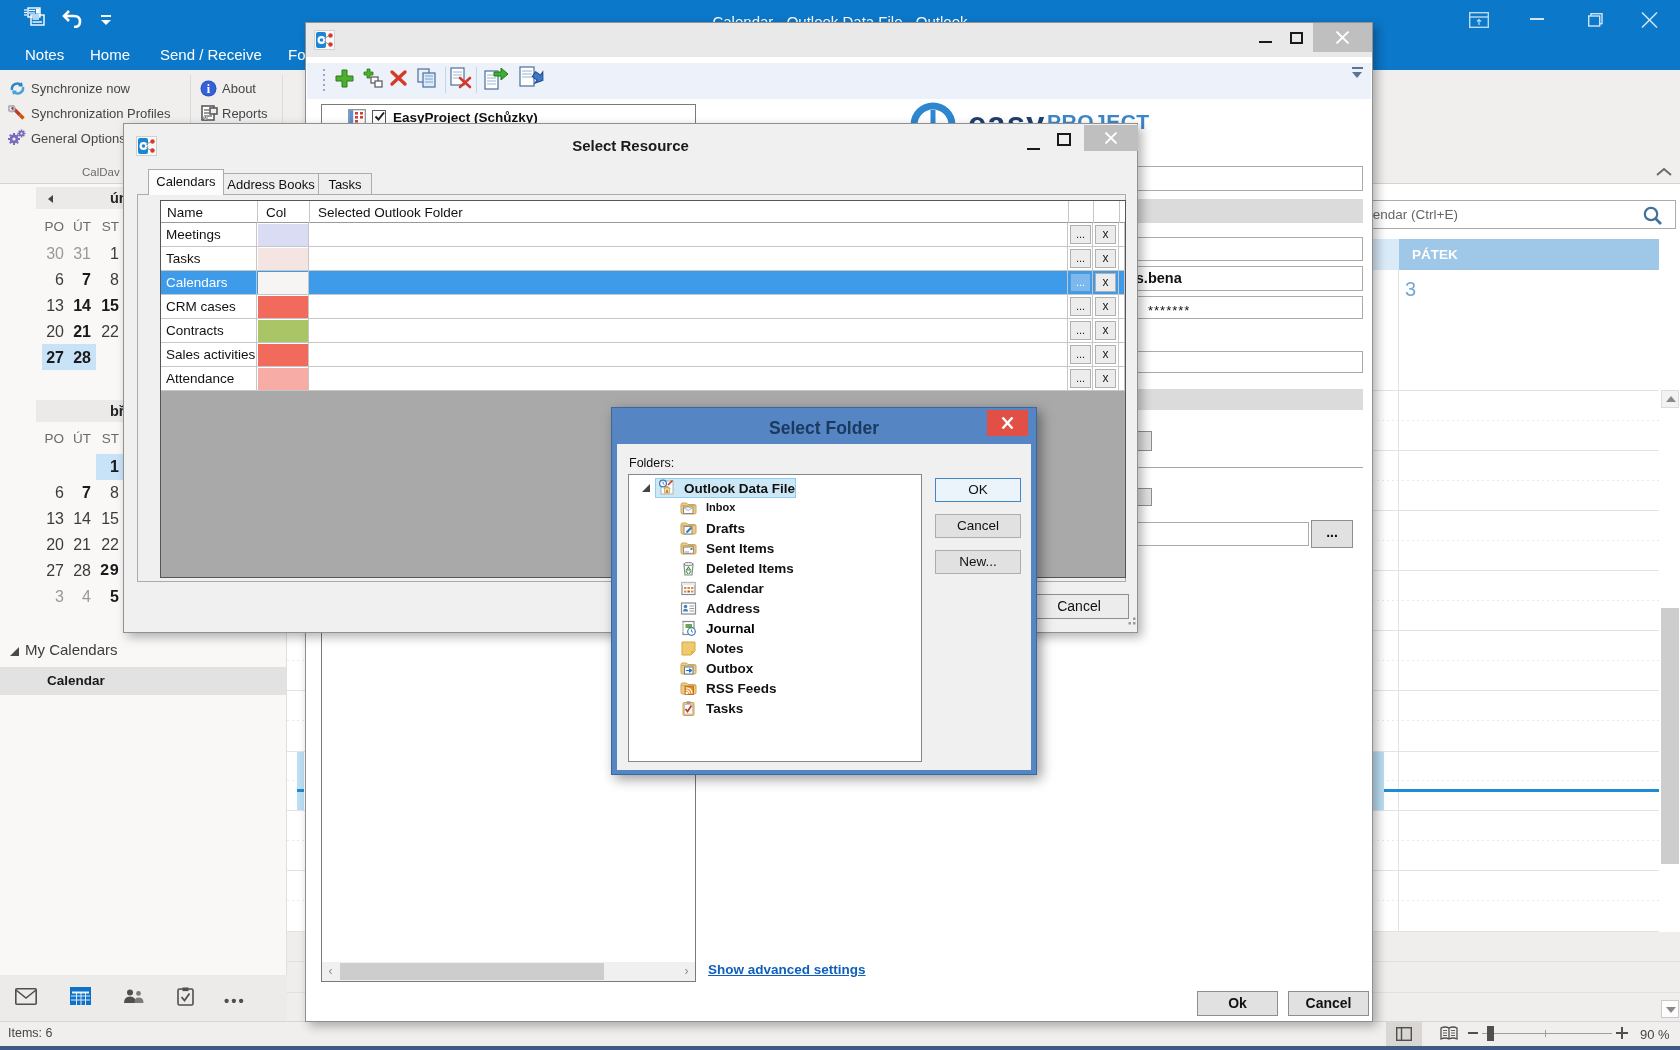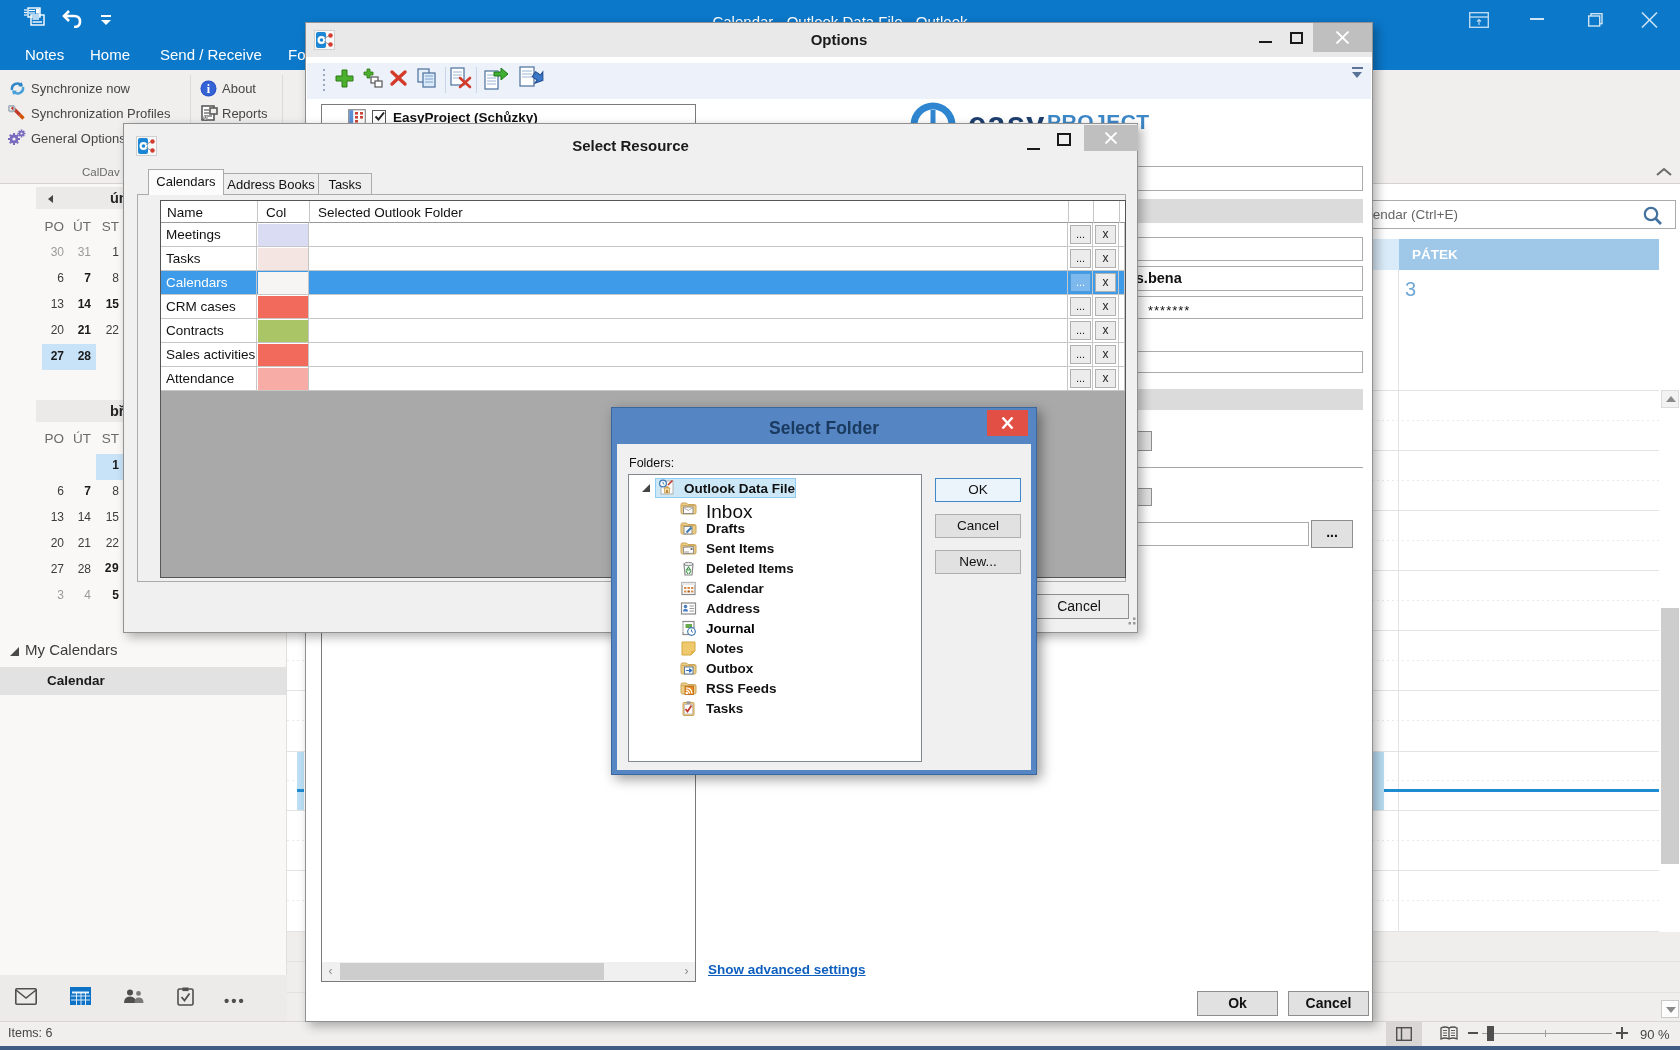--- a/index.html
+++ b/index.html
@@ -12,21 +12,21 @@
 .tab { top:46px; color:#fff; font-size:15px; }
 #ribbon { left:0; top:70px; width:1680px; height:114px; background:#f0efee; border-bottom:1px solid #d5d2cf; }
 .rbtxt { font-size:13px; color:#454545; }
 .rsep { width:1px; background:#dddbd9; top:75px; height:102px; }
 #caldavlbl { left:82px; top:166px; font-size:11.5px; color:#6a6a6a; }
 
 #sidebar { left:0; top:184px; width:287px; height:837px; background:#f9f8f7; border-right:1px solid #e2e0de; }
 .mchead { left:36px; width:247px; height:22px; background:#eceae8; }
 .mctitle { font-size:14.5px; color:#252525; font-weight:bold; }
 .dow { font-size:13.5px; color:#6a6a6a; width:26px; text-align:right; }
-.mcnum { font-size:12px; color:#3c3c3c; width:26px; text-align:right; }
+.mcnum { font-size:16px; color:#3c3c3c; width:26px; text-align:right; }
 .mcb { font-weight:bold; color:#1a1a1a; }
 .mcgray { color:#9a9a9a; }
 .mcsel { background:#c8e2f7; }
 #mycal { font-size:15px; color:#3c3c3c; }
 #calrow { left:0px; top:667px; width:286px; height:28px; background:#e2e2e2; }
 #navbar { left:0; top:975px; width:287px; height:46px; background:#edebe9; }
 
 #dayview { left:287px; top:184px; width:1393px; height:837px; background:#fff; }
 .hline { left:0px; width:1372px; height:1px; }
 .solid { background:#e3e3e3; }
@@ -313,21 +313,20 @@
   <svg class="abs" style="left:8px; top:7px;" width="21" height="20" viewBox="0 0 21 20">
       <rect x="0.5" y="0.5" width="20" height="19" fill="#f8f8f8" stroke="#d0d0d0" stroke-width="1"></rect>
       <rect x="2" y="2" width="10" height="16" rx="2" fill="#1c86d4"></rect>
       <circle cx="7.5" cy="10" r="4" fill="#fff"></circle>
       <circle cx="7.5" cy="10" r="1.8" fill="#1c86d4"></circle>
       <line x1="10" y1="8.5" x2="15.5" y2="5.5" stroke="#999" stroke-width="1"></line>
       <line x1="10" y1="11.5" x2="15.5" y2="14.5" stroke="#999" stroke-width="1"></line>
       <circle cx="16.5" cy="5.5" r="2.2" fill="#d43b30"></circle>
       <circle cx="16.5" cy="14.5" r="2.2" fill="#d43b30"></circle>
     </svg>
-  <div class="abs dlgtitle" style="left:0; top:8px; width:1066px;">Options</div>
   <div class="abs" style="left:953px; top:18px; width:13px; height:2px; background:#1a1a1a;"></div>
   <div class="abs" style="left:984px; top:9px; width:13px; height:12px; border:2px solid #1a1a1a;"></div>
   <div class="abs graycl" style="left:1007px; top:0px; width:59px; height:29px;"><svg width="15" height="13" viewBox="0 0 15 13" style="margin-top:8px;">
         <g stroke="#fff" stroke-width="1.8">
           <line x1="1.5" y1="0.5" x2="13.5" y2="12.5"></line>
           <line x1="13.5" y1="0.5" x2="1.5" y2="12.5"></line>
         </g>
       </svg></div>
 
   <div class="abs" style="left:1px; top:40px; width:1064px; height:36px; background:#edf2fa;"></div>
@@ -583,21 +582,21 @@
         <path d="M5 2.8 L5 4.5 L6.3 5.3" fill="none" stroke="#3c78b4" stroke-width="1"></path>
         <line x1="10" y1="6" x2="14.5" y2="1.5" stroke="#c0392b" stroke-width="1.6"></line>
       </svg></div>
 <div class="abs" style="left:72px; top:73px; font-size:13.5px; font-weight:bold; color:#111;">Outlook Data File</div>
 <div class="abs" style="left:68px; top:92px;"><svg width="17" height="17" viewBox="0 0 17 17">
         <path d="M1 4.5 Q1 3 2.5 3 L6.5 3 L8 4.5 L14.5 4.5 Q16 4.5 16 6 L16 12.5 Q16 14 14.5 14 L2.5 14 Q1 14 1 12.5 Z" fill="#eccc85" stroke="#c9a558" stroke-width="1"></path>
         <path d="M1 6.5 L2 5.5 L15 5.5 L16 6.5" fill="none" stroke="#c9a558" stroke-width="0.8"></path>
         <rect x="3.5" y="7" width="9.5" height="6.5" fill="#fdfdfd" stroke="#8a8a8a" stroke-width="1"></rect>
         <path d="M3.5 7.5 L8.2 10.5 L13 7.5" fill="none" stroke="#aaa" stroke-width="1"></path>
       </svg></div>
-<div class="abs" style="left:94px; top:93px; font-size:19px; font-weight:normal; color:#111;">Inbox</div>
+<div class="abs" style="left:94px; top:93px; font-size:11px; font-weight:bold; color:#111;">Inbox</div>
 <div class="abs" style="left:68px; top:112px;"><svg width="17" height="17" viewBox="0 0 17 17">
         <path d="M1 4.5 Q1 3 2.5 3 L6.5 3 L8 4.5 L14.5 4.5 Q16 4.5 16 6 L16 12.5 Q16 14 14.5 14 L2.5 14 Q1 14 1 12.5 Z" fill="#eccc85" stroke="#c9a558" stroke-width="1"></path>
         <path d="M1 6.5 L2 5.5 L15 5.5 L16 6.5" fill="none" stroke="#c9a558" stroke-width="0.8"></path>
         <rect x="4" y="6.5" width="8" height="7.5" fill="#fdfdfd" stroke="#8a8a8a" stroke-width="1"></rect>
         <line x1="11.5" y1="7.5" x2="6.5" y2="12.5" stroke="#3c78b4" stroke-width="2.2"></line>
         <path d="M5.8 13.3 L5 14.2 L6.7 14 Z" fill="#3c78b4"></path>
       </svg></div>
 <div class="abs" style="left:94px; top:113px; font-size:13.5px; font-weight:bold; color:#111;">Drafts</div>
 <div class="abs" style="left:68px; top:132px;"><svg width="17" height="17" viewBox="0 0 17 17">
         <path d="M1 4.5 Q1 3 2.5 3 L6.5 3 L8 4.5 L14.5 4.5 Q16 4.5 16 6 L16 12.5 Q16 14 14.5 14 L2.5 14 Q1 14 1 12.5 Z" fill="#eccc85" stroke="#c9a558" stroke-width="1"></path>

